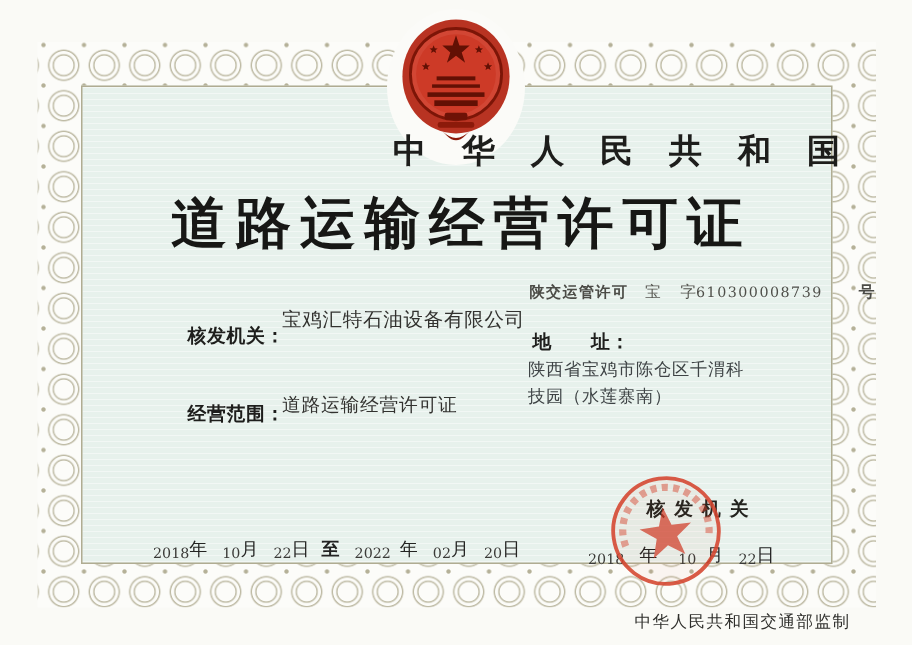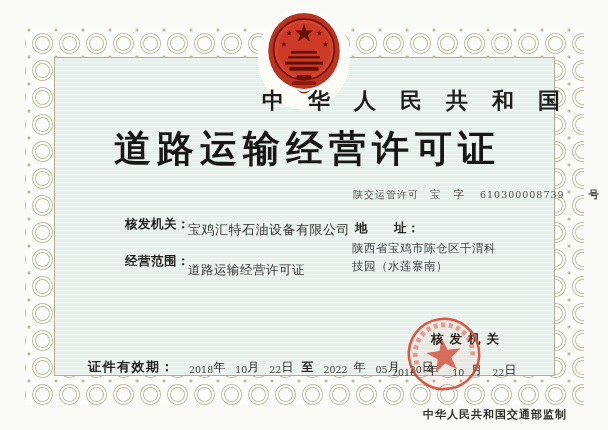--- a/index.html
+++ b/index.html
@@ -38,46 +38,46 @@
     font-family:"Liberation Sans",sans-serif;
   }
   .main-title{
     left:25px;top:124px;width:559px;text-align:center;
     font-size:37px;font-weight:bold;color:#171715;
     letter-spacing:6px;text-indent:6px;
     font-family:"Liberation Serif","DejaVu Serif",serif;
   }
 
   .license-line{left:325px;top:188px;display:flex;align-items:baseline;color:#4b4b46;}
-  .license-line .pfx{font-size:10px;font-weight:normal;letter-spacing:1px;padding-left:28px;}
+  .license-line .pfx{font-size:10px;font-weight:bold;letter-spacing:1px;padding-left:28px;}
   .license-line .chr{font-size:10.5px;color:#55554f;}
   .license-line .c1{margin-left:11px;}
   .license-line .c2{margin-left:13px;}
-  .license-line .num{margin-left:16px;font-size:9.5px;letter-spacing:1px;color:#4f4f4a;font-family:"DejaVu Serif",serif;}
+  .license-line .num{font-size:9.5px;letter-spacing:1px;color:#4f4f4a;font-family:"DejaVu Serif",serif;}
   .license-line .sfx{margin-left:24px;font-size:10.5px;font-weight:bold;}
 
   .lbl{font-weight:bold;color:#1e1e1c;font-size:12.5px;letter-spacing:0.5px;}
   .val{color:#32322f;font-size:13px;letter-spacing:0.5px;font-family:"Liberation Serif","DejaVu Serif",serif;}
-  .addr{color:#3e4345;font-size:11.5px;line-height:18px;letter-spacing:0.5px;font-family:Liberation Sans, sans-serif;width:195px;}
+  .addr{color:#3e4345;font-size:11.5px;line-height:18px;letter-spacing:0.5px;font-family:Liberation Mono, monospace;width:195px;}
 
   .validity{left:88px;top:358px;display:flex;align-items:baseline;color:#222;}
   .validity .vlbl{font-size:13px;font-weight:bold;letter-spacing:1.5px;}
   .validity .n{font-size:9.5px;color:#3b3b38;position:relative;top:2px;font-family:"DejaVu Serif",serif;}
   .validity .u{font-size:12px;color:#242422;}
   .validity .to{font-size:12px;font-weight:bold;margin:0 10px 0 8px;}
   .gap6{margin-left:6px;} .gap10{margin-left:10px;} .gap14{margin-left:14px;}
 
   .issuer-label{left:416px;top:331px;font-size:12.5px;font-weight:bold;letter-spacing:6px;color:#23231f;padding-left:15px;}
   .issuer-date{left:392px;top:362px;display:flex;align-items:baseline;color:#222;}
   .issuer-date .n{font-size:9.5px;color:#3b3b38;position:relative;top:2px;font-family:"DejaVu Serif",serif;}
   .issuer-date .u{font-size:12px;}
 
   .seal{left:404px;top:313px;width:80px;height:82px;opacity:.88;transform:rotate(-8deg);}
 
-  .footer{left:423px;top:407px;font-size:11px;font-weight:bold;letter-spacing:1px;color:#2e2e2b;}
+  .footer{left:423px;top:407px;font-size:11px;font-weight:normal;letter-spacing:1px;color:#2e2e2b;}
 </style>
 </head>
 <body>
 
 <div class="abs frame">
   <div class="inner"></div>
 </div>
 
 <div class="abs emblem-halo"></div>
 <svg class="abs" style="left:266px;top:11px;" width="76" height="92" viewBox="0 0 100 120">
@@ -108,43 +108,42 @@
 
 <div class="abs license-line">
   <span class="pfx">陕交运管许可</span>
   <span class="chr c1">宝</span>
   <span class="chr c2">字</span>
   <span class="num">610300008739</span>
   <span class="sfx">号</span>
 </div>
 
 <div class="abs lbl" style="left:125px;top:216px;">核发机关：</div>
-<div class="abs val" style="left:188px;top:221px;">宝鸡汇特石油设备有限公司</div>
+<div class="abs val" style="left:188px;top:204px;">宝鸡汇特石油设备有限公司</div>
 
 <div class="abs lbl" style="left:355px;top:220px;">地　　址：</div>
 <div class="abs addr" style="left:352px;top:239px;">
   <div>陕西省宝鸡市陈仓区千渭科</div>
   <div>技园（水莲寨南）</div>
 </div>
 
-<div class="abs lbl" style="left:125px;top:253px;">经营范围：</div>
+<div class="abs lbl" style="left:125px;top:268px;">经营范围：</div>
 <div class="abs val" style="left:188px;top:262px;font-size:12.5px;">道路运输经营许可证</div>
 
 <div class="abs validity">
-  <span class="vlbl">证件有效期：</span>
   <span class="n gap14">2018</span>
   <span class="u">年</span>
   <span class="n gap10">10</span>
   <span class="u">月</span>
   <span class="n gap10">22</span>
   <span class="u">日</span>
   <span class="to">至</span>
   <span class="n">2022</span>
   <span class="u gap6">年</span>
-  <span class="n gap10">05</span>
+  <span class="n gap10">02</span>
   <span class="u">月</span>
   <span class="n gap10">20</span>
   <span class="u">日</span>
 </div>
 
 <div class="abs issuer-label">核发机关</div>
 <div class="abs issuer-date">
   <span class="n">2018</span>
   <span class="u gap10">年</span>
   <span class="n gap14">10</span>

